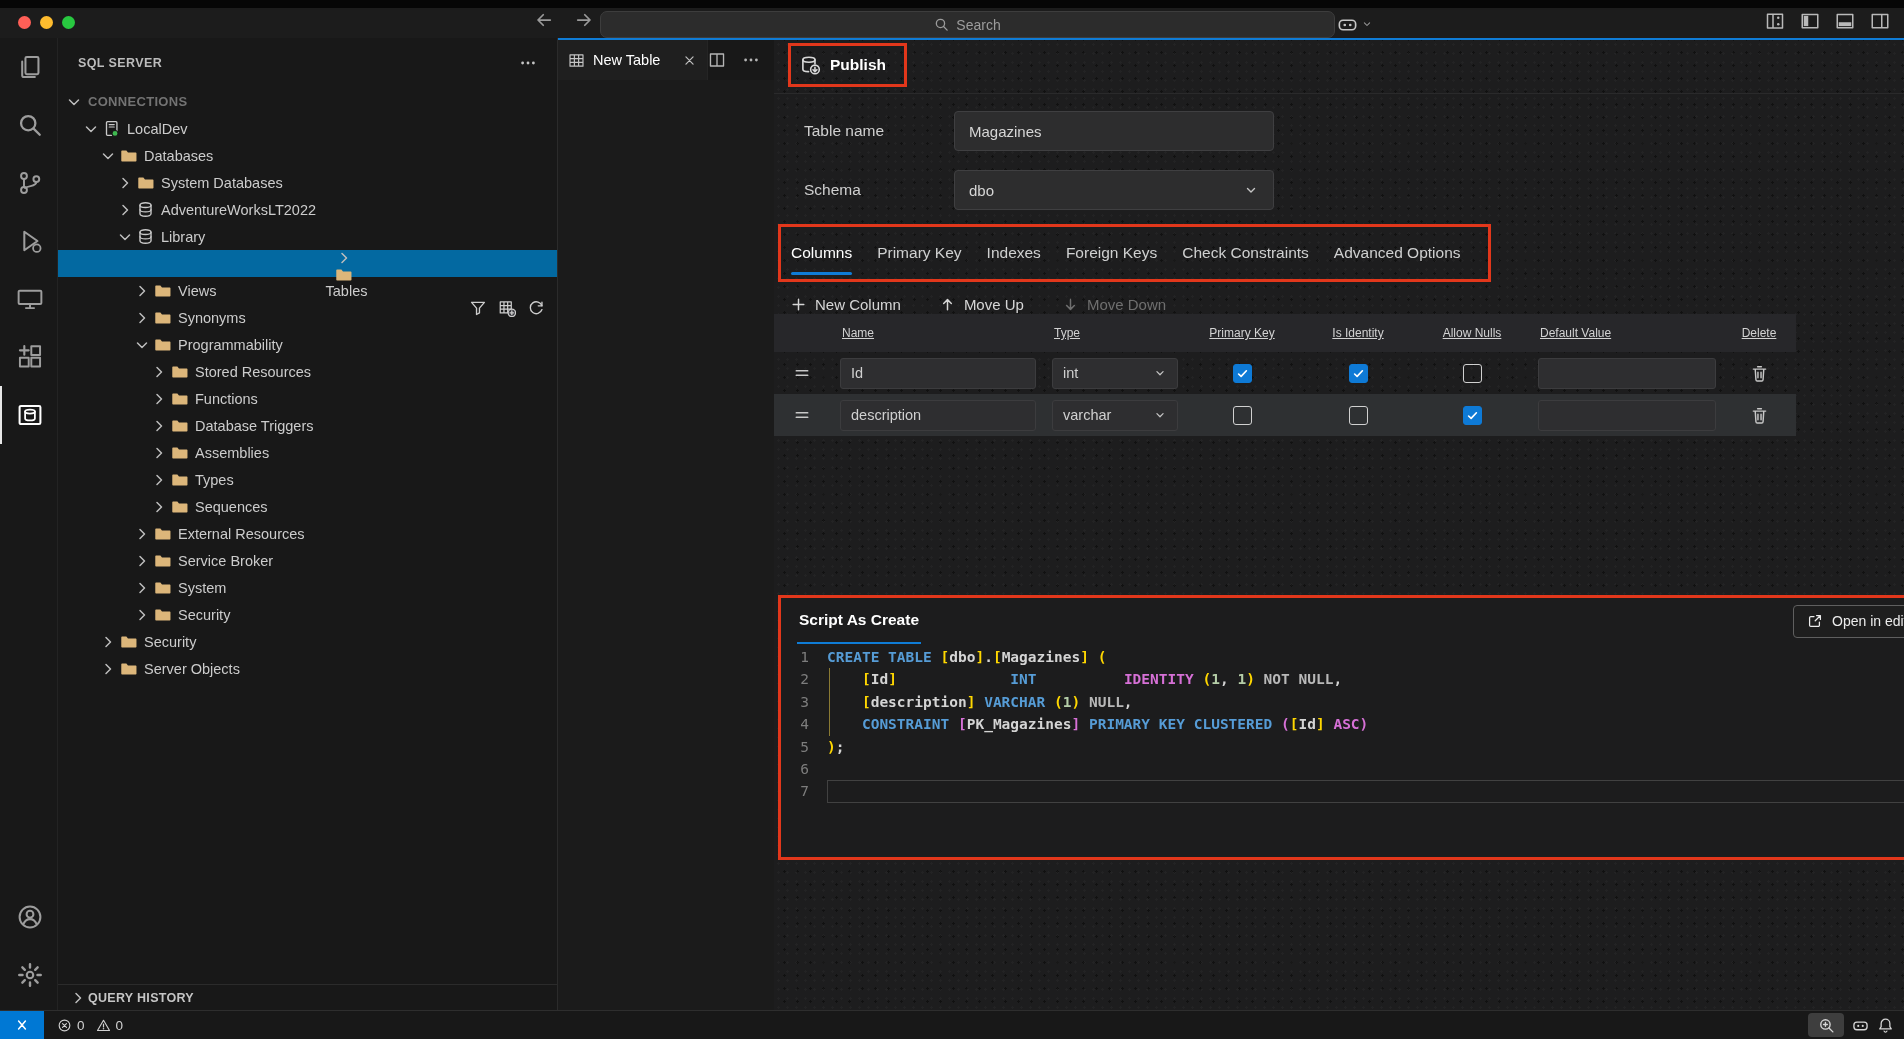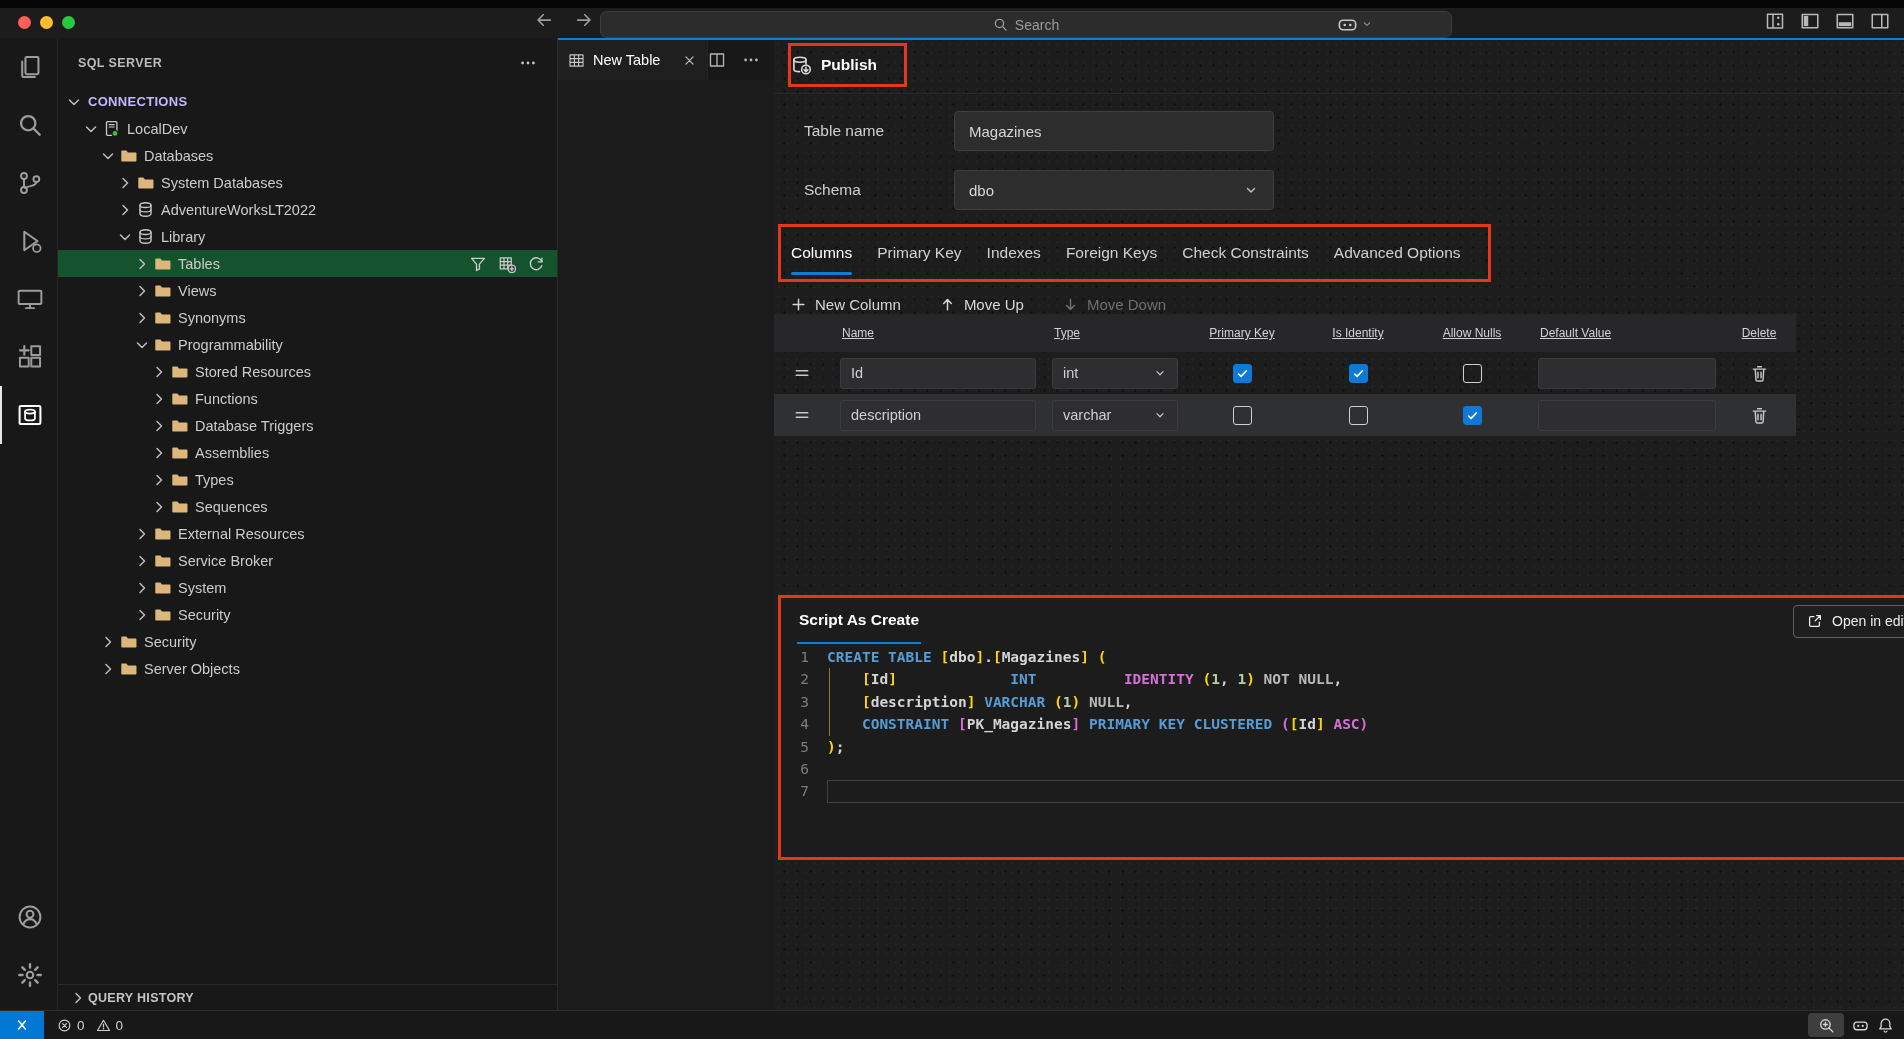--- a/index.html
+++ b/index.html
@@ -11,21 +11,21 @@
   .icon { display:inline-block; }
 
   
   .titlebar { height:38px; background:#1c1c1c; position:relative; flex:none; }
   .titlebar::before { content:""; position:absolute; top:0; left:0; right:0; height:8px; background:#060606; }
   .traffic { position:absolute; left:18px; top:16px; display:flex; gap:9px; }
   .tl { width:13px; height:13px; border-radius:50%; }
   .tl.red { background:#ff5f57; } .tl.yellow { background:#febc2e; } .tl.green { background:#28c840; }
   .nav-arrows { position:absolute; left:534px; top:10px; display:flex; gap:20px; color:#9a9a9a; }
   .nav-arrows .icon { width:20px; height:20px; }
-  .searchbox { position:absolute; left:600px; top:11px; width:852px; height:27px; background:#2c2c2c;
+  .searchbox { position:absolute; left:600px; top:11px; width:735px; height:27px; background:#2c2c2c;
     border:1px solid #3d3d3d; border-radius:7px; display:flex; align-items:center; justify-content:center;
     gap:7px; color:#9c9c9c; font-size:14px; }
   .searchbox .icon { width:15px; height:15px; }
   .copilot-menu { position:absolute; left:1337px; top:11px; height:26px; display:flex; align-items:center; gap:3px; color:#c7c7c7; }
   .copilot-menu .cp { width:21px; height:21px; }
   .copilot-menu .ch { width:12px; height:12px; color:#9a9a9a; }
   .tb-right { position:absolute; right:14px; top:11px; display:flex; gap:15px; color:#b9b9b9; }
   .tb-right .icon { width:20px; height:20px; }
 
   
@@ -37,22 +37,22 @@
   .ab-item .ab-ic { width:26px; height:26px; }
   .ab-item.active { color:#ffffff; border-left-color:#e7e7e7; }
   .ab-bottom { padding-bottom:6px; }
 
   .sidebar { width:500px; background:#181818; border-right:1px solid #2b2b2b; display:flex; flex-direction:column; flex:none; position:relative; }
   .sidebar-header { height:50px; display:flex; align-items:center; padding:0 20px; flex:none; }
   .sb-title { font-size:12.5px; font-weight:bold; letter-spacing:.4px; color:#bcbcbc; }
   .sb-more { margin-left:auto; width:18px; height:18px; color:#c5c5c5; }
   .tree { flex:1; overflow:hidden; }
   .tree-item { height:27px; display:flex; align-items:center; color:#cccccc; font-size:14.5px; cursor:default; }
-  .tree-item.selected { background:#14532d; }
-  .tree-item.section .tlabel { font-size:13px; font-weight:bold; letter-spacing:.3px; color:#c4b5fd; }
+  .tree-item.selected { background:#0369a1;flex-direction:column; }
+  .tree-item.section .tlabel { font-size:13px; font-weight:bold; letter-spacing:.3px; color:#737373; }
   .twisty { width:20px; height:16px; color:#bdbdbd; flex:none; }
   .twisty svg { width:16px; height:16px; }
   .titem-ic { width:22px; height:17px; flex:none; color:#c9c9c9; }
   .titem-ic svg { width:17px; height:17px; }
   .tlabel { margin-left:2px; white-space:nowrap; }
   .tree-actions { margin-left:auto; margin-right:12px; display:flex; gap:11px; }
   .tree-actions .ta { width:18px; height:18px; color:#cdcdcd; }
   .query-history { height:26px; border-top:1px solid #2b2b2b; display:flex; align-items:center; padding-left:12px; flex:none; }
   .query-history .twisty { width:18px; }
   .qh-label { font-size:12.5px; font-weight:bold; letter-spacing:.3px; color:#c5c5c5; }
@@ -66,21 +66,21 @@
   .tab-actions { margin-left:auto; margin-right:14px; display:flex; align-items:center; gap:16px; color:#b5b5b5; }
   .tab-actions .icon { width:18px; height:18px; }
 
   .editor-body { flex:1; position:relative; background-color:#1d1d1e;
     background-image:radial-gradient(rgba(255,255,255,.028) 1px,transparent 1.3px),radial-gradient(rgba(0,0,0,.42) 1px,transparent 1.4px);
     background-size:9px 9px,13px 13px; background-position:0 0,4px 6px; min-width:0; }
   .ebody-sep { position:absolute; left:0; right:0; top:53px; height:1px; background:#2a2a2b; }
 
   .anno { border:3px solid var(--annotation-red,#e2371b); }
 
-  .publish-wrap { position:absolute; left:14px; top:3px; width:119px; height:44px; display:flex; align-items:center; }
+  .publish-wrap { position:absolute; left:14px; top:3px; width:119px; height:44px; display:flex; align-items:center; padding-left:9px; }
   .publish-btn { display:flex; align-items:center; gap:9px; background:none; border:none; color:#ffffff; font-size:15.5px; font-weight:bold; font-family:inherit; }
   .publish-btn .icon { width:21px; height:21px; color:#d8d8d8; }
 
   .form-row { position:absolute; left:30px; display:flex; align-items:center; height:40px; }
   .form-row.r1 { top:71px; } .form-row.r2 { top:130px; }
   .form-row label { width:150px; color:#cfcfcf; font-size:15.5px; }
   .text-input,.select-input { width:320px; height:40px; background:#2d2d2e; border:1px solid #3f3f41; border-radius:4px;
     display:flex; align-items:center; padding:0 14px; color:#d6d6d6; font-size:15px; }
   .select-input .sel-ch { margin-left:auto; width:16px; height:16px; color:#c5c5c5; }
 

